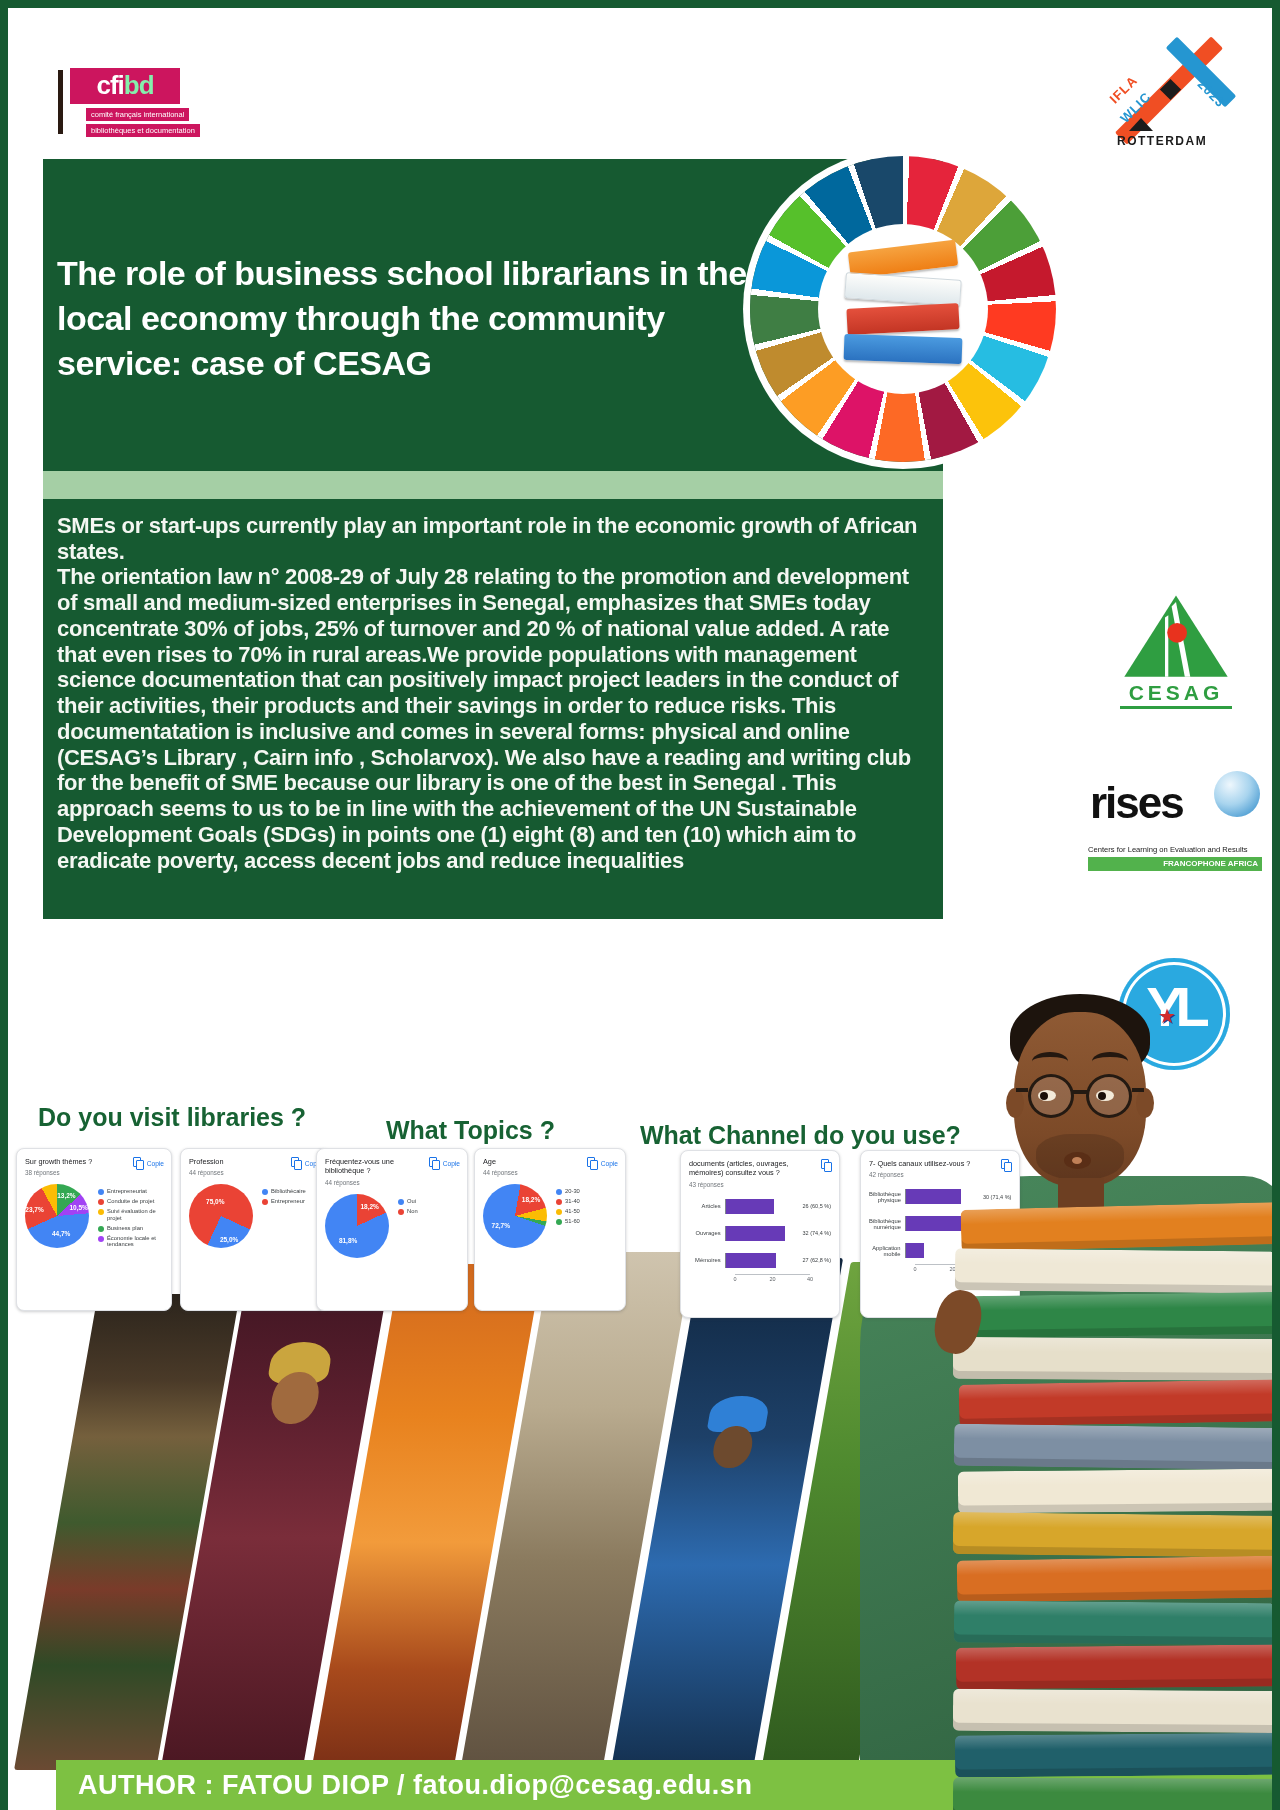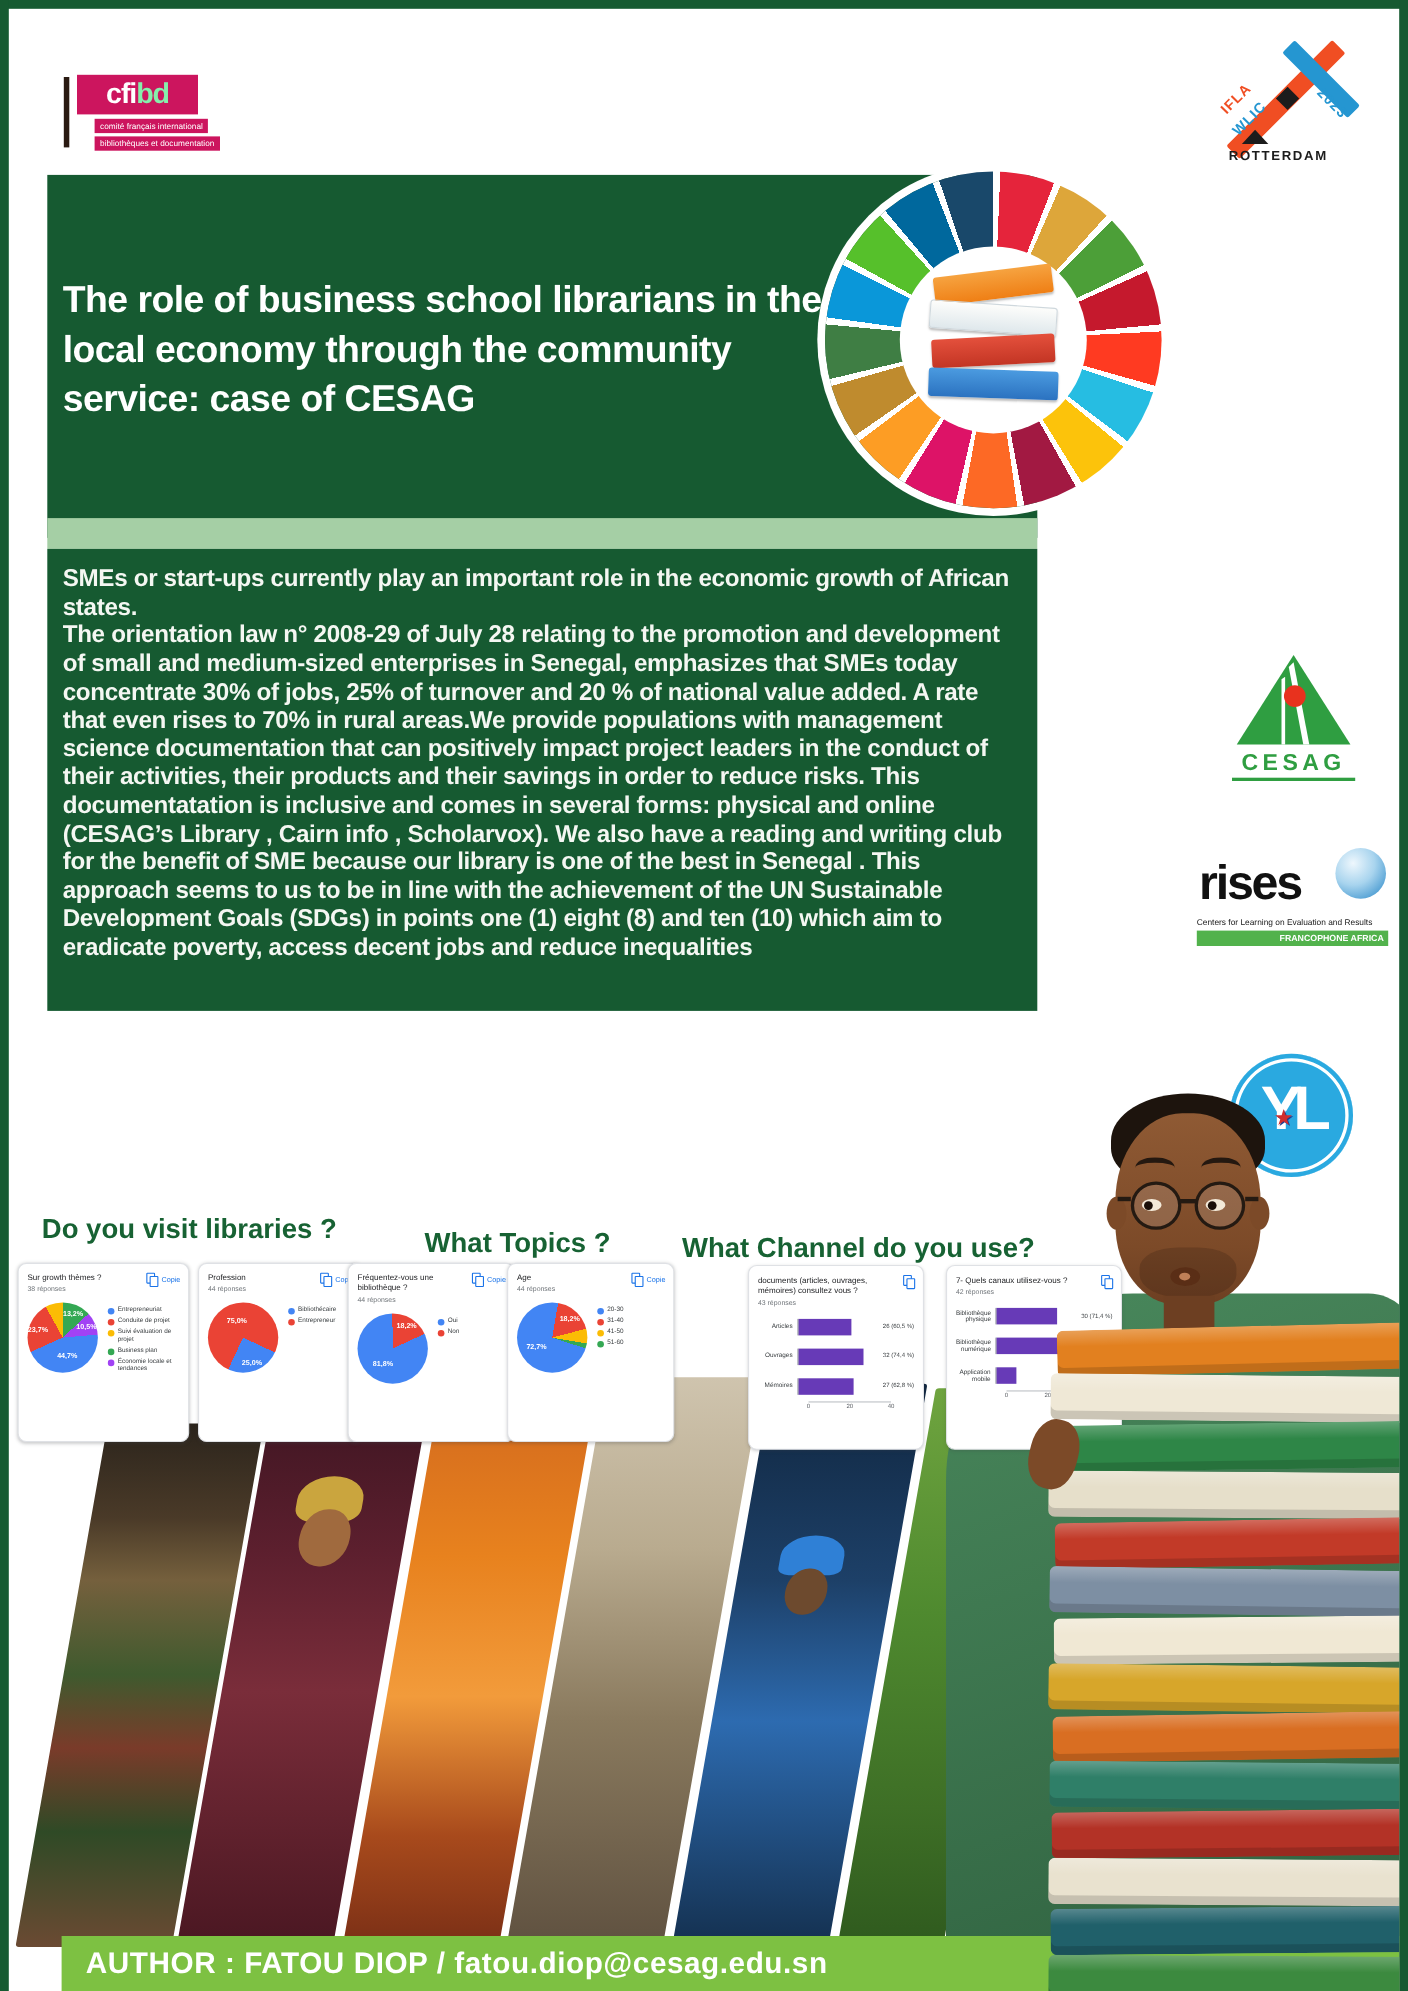--- a/index.html
+++ b/index.html
@@ -53,21 +53,21 @@
   
   .cesag{position:absolute;left:1112px;top:583px;width:112px;height:120px;text-align:center;}
   .cesag-word{color:#2f9e41;font-weight:bold;font-size:21px;letter-spacing:4px;margin-top:-2px;}
   .cesag-rule{height:3px;background:#2f9e41;margin-top:1px;}
 
   .clearlogo{position:absolute;left:1080px;top:763px;width:174px;height:110px;background:#fff;}
   .clear-top{position:relative;height:62px;}
   .clear-word{position:absolute;left:2px;top:10px;font-size:44px;font-weight:bold;color:#111;letter-spacing:-2px;line-height:1;}
   .clear-globe{position:absolute;right:2px;top:0;width:46px;height:46px;border-radius:50%;
                background:radial-gradient(circle at 35% 30%,#eef7fd,#a8d4ee 45%,#5fa8d8 75%,#3e87bd);}
-  .clear-sub{font-size:7.6px;color:#1a1a1a;margin-top:1px;}
+  .clear-sub{font-size:7.6px;color:#1a1a1a;margin-top:12px;}
   .clear-region{margin-top:3px;height:14px;background:#52b24c;color:#fff;font-weight:bold;font-size:8px;
                 text-align:right;line-height:14px;padding-right:4px;}
 
   .yali{position:absolute;left:1110px;top:950px;width:112px;height:112px;border-radius:50%;background:#2aa9e0;
         box-shadow:inset 0 0 0 4px #2aa9e0, inset 0 0 0 7px #fff;}
   .yali-mono{position:absolute;left:0;top:16px;width:100%;text-align:center;color:#fff;
              font-size:56px;font-weight:bold;letter-spacing:-8px;}
   .yali-star{position:absolute;left:40px;top:46px;font-size:20px;color:#d12e2e;text-shadow:1px 1px 0 #1c3f94;}
 
   
@@ -216,21 +216,21 @@
     <div class="clear-region"><span>FRANCOPHONE AFRICA</span></div>
   </div>
 
   <div class="yali">
     <div class="yali-mono">YL</div>
     <div class="yali-star">★</div>
   </div>
 
   <div class="sec-h" style="left:30px;top:1095px;">Do you visit libraries ?</div>
   <div class="sec-h" style="left:378px;top:1108px;">What Topics ?</div>
-  <div class="sec-h" style="left:612px;top:1113px;">What Channel do you use?</div>
+  <div class="sec-h" style="left:632px;top:1113px;">What Channel do you use?</div>
 
   <div class="gcard" style="left:8px;top:1140px;width:156px;height:163px;">
     <div class="gtitle">Sur growth thèmes ?</div>
     <div class="gcopy">
         <span class="cpi"></span>
         <span>Copie</span>
       </div>
     <div class="gresp">38 réponses</div>
     <div class="pierow">
         <div class="pie" style="background: conic-gradient(from 85deg, rgb(66, 133, 244) 0%, rgb(66, 133, 244) 44.7%, rgb(234, 67, 53) 44.7%, rgb(234, 67, 53) 68.4%, rgb(251, 188, 4) 68.4%, rgb(251, 188, 4) 76.3%, rgb(52, 168, 83) 76.3%, rgb(52, 168, 83) 89.5%, rgb(161, 66, 244) 89.5%, rgb(161, 66, 244) 100%);">
@@ -307,21 +307,21 @@
             <span class="leg-txt">Oui</span>
           </div>
           <div class="leg-row">
             <span class="leg-dot" style="background: rgb(234, 67, 53);"></span>
             <span class="leg-txt">Non</span>
           </div>
         </div>
       </div>
   </div>
 
-  <div class="gcard" style="left:453px;top:1140px;width:152px;height:163px;">
+  <div class="gcard" style="left:466px;top:1140px;width:152px;height:163px;">
     <div class="gtitle">Age</div>
     <div class="gcopy">
         <span class="cpi"></span>
         <span>Copie</span>
       </div>
     <div class="gresp">44 réponses</div>
     <div class="pierow">
         <div class="pie" style="background: conic-gradient(from 108deg, rgb(66, 133, 244) 0%, rgb(66, 133, 244) 72.7%, rgb(234, 67, 53) 72.7%, rgb(234, 67, 53) 90.9%, rgb(251, 188, 4) 90.9%, rgb(251, 188, 4) 97.7%, rgb(52, 168, 83) 97.7%, rgb(52, 168, 83) 100%);">
           <span class="pie-lbl" style="left: 27.7464%; top: 63.4454%;">72,7%</span>
           <span class="pie-lbl" style="left: 74.9873%; top: 22.712%;">18,2%</span>

